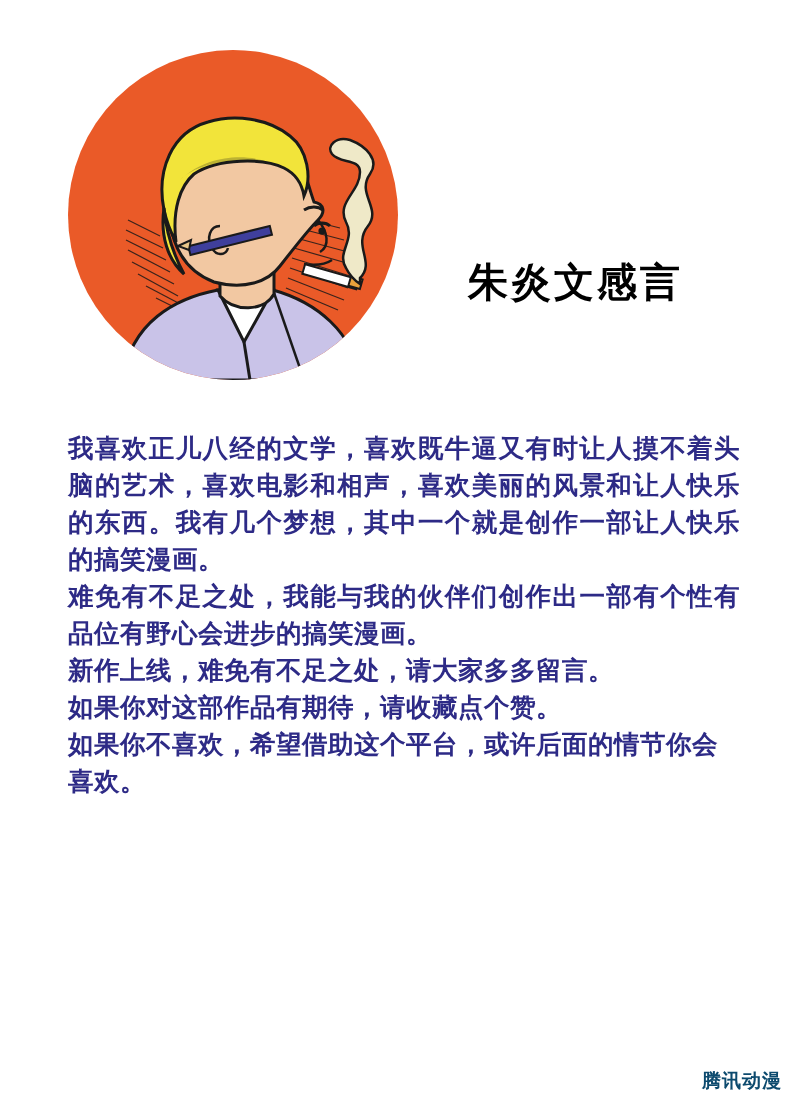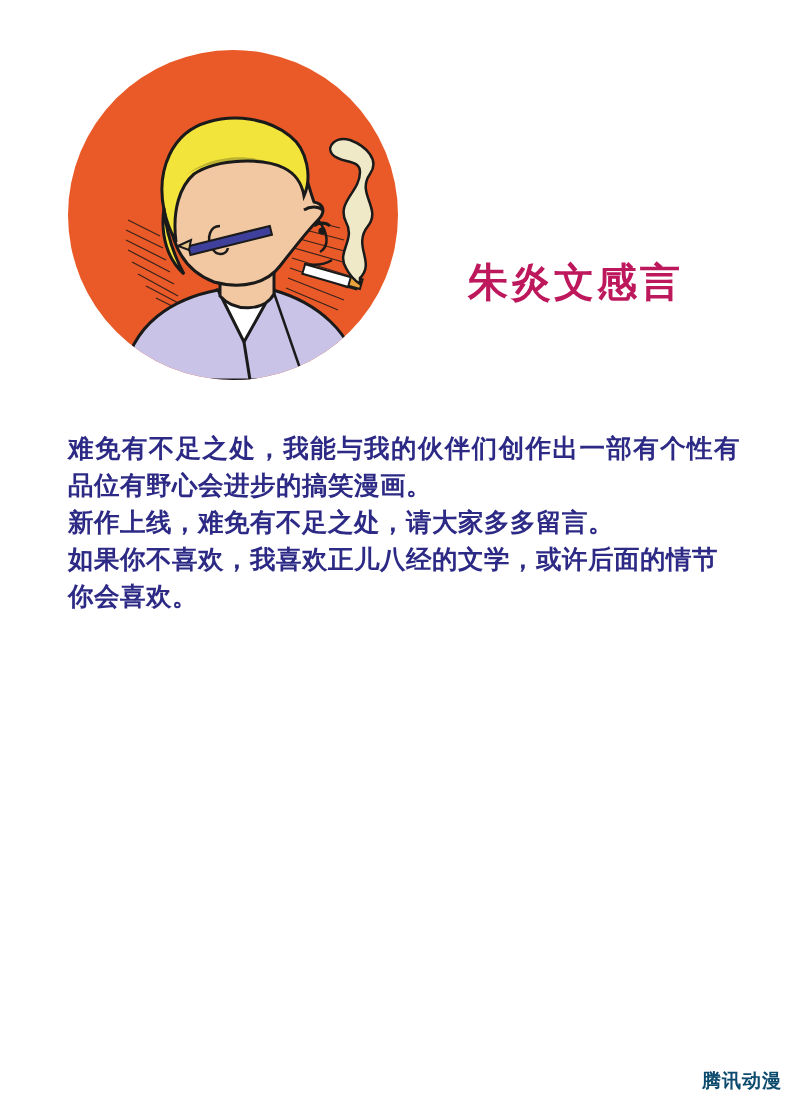--- a/index.html
+++ b/index.html
@@ -48,21 +48,21 @@
     overflow: hidden;
   }
 
   .title {
     position: absolute;
     left: 468px;
     top: 215px;
     font-size: 40px;
     font-weight: bold;
     letter-spacing: 3px;
-    color: #be185d;
+    color: #000000;
     font-family: "DejaVu Sans", "Liberation Sans", sans-serif;
     white-space: nowrap;
     text-align: center;
   }
 
   
   .body-text {
     position: absolute;
     left: 68px;
     top: 430px;
@@ -183,24 +183,30 @@
                    C282 226, 286 230, 292 234 Z" fill="#efe9c8" stroke="#1a1a1a" stroke-width="2.5"></path>
         </svg>
       </div>
     </div>
 
     <div class="title">朱炎文感言</div>
   </div>
 
   <div class="body-text">
     <div class="para">
+      <p class="p-just">我喜欢正儿八经的文学，喜欢既牛逼又有时让人摸不着头脑的艺术，喜欢电影和相声，喜欢美丽的风景和让人快乐的东西。我有几个梦想，其中一个就是创作一部让人快乐的搞笑漫画。</p>
+    </div>
+    <div class="para">
       <p class="p-just">难免有不足之处，我能与我的伙伴们创作出一部有个性有品位有野心会进步的搞笑漫画。</p>
     </div>
     <div class="para">
       <p>新作上线，难免有不足之处，请大家多多留言。</p>
     </div>
     <div class="para">
-      <p>如果你不喜欢，我喜欢正儿八经的文学，或许后面的情节你会喜欢。</p>
+      <p>如果你对这部作品有期待，请收藏点个赞。</p>
+    </div>
+    <div class="para">
+      <p>如果你不喜欢，希望借助这个平台，或许后面的情节你会喜欢。</p>
     </div>
   </div>
 
   <div class="watermark">腾讯动漫</div>
 </div>
 
 </body></html>

